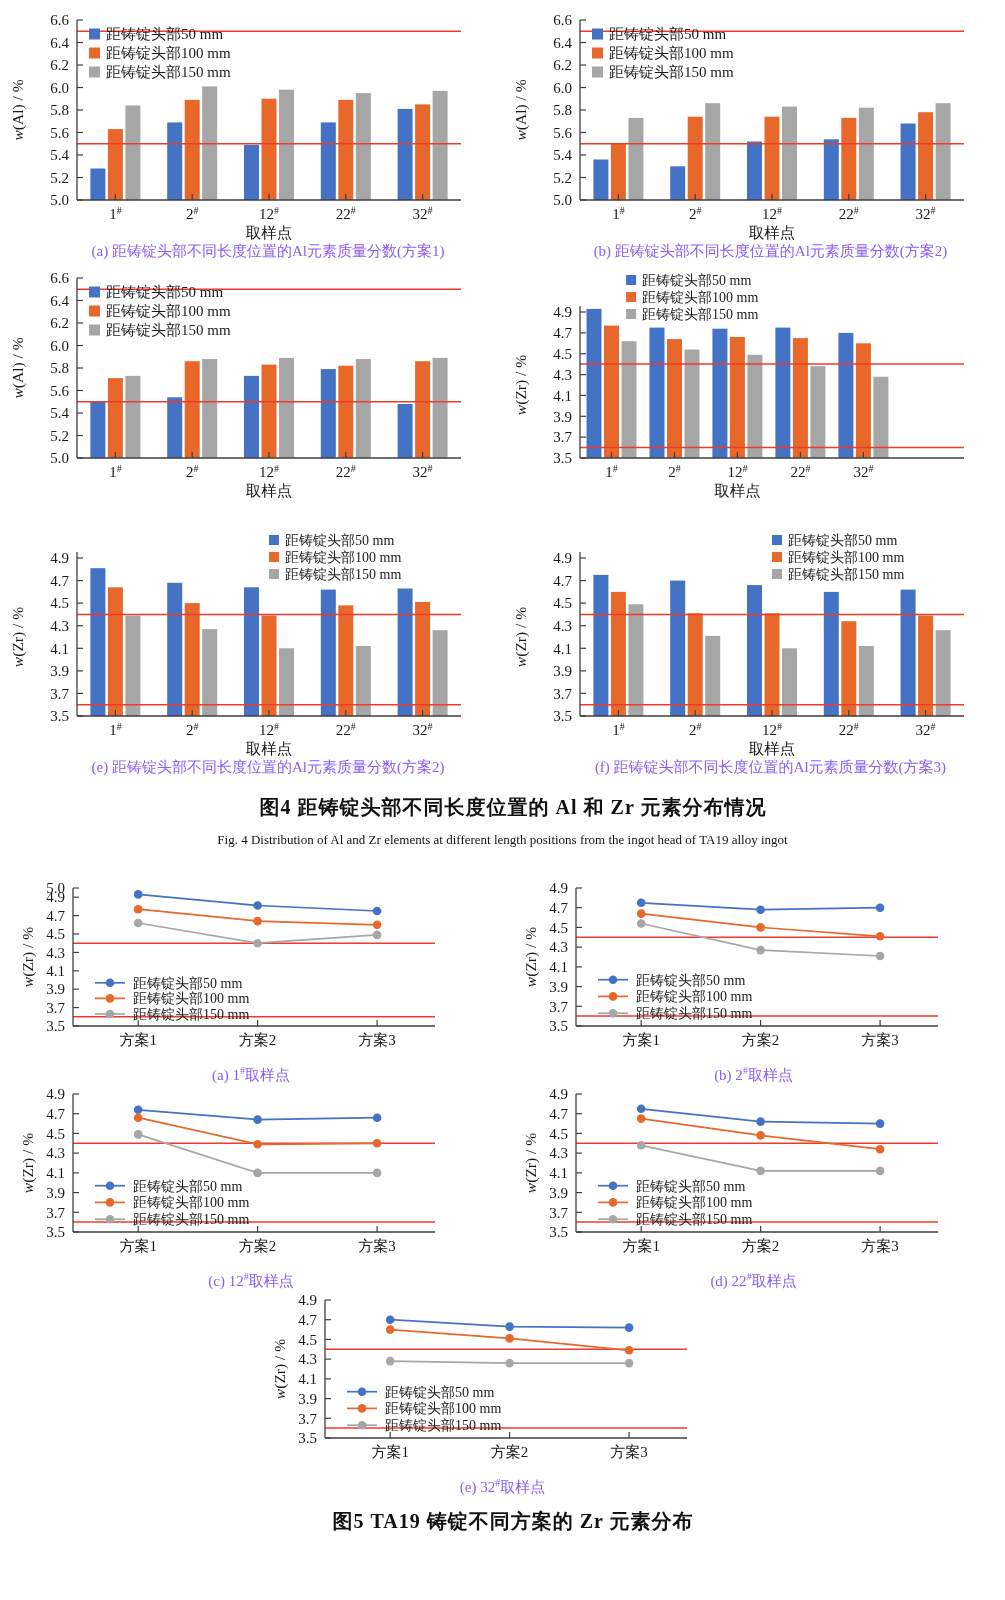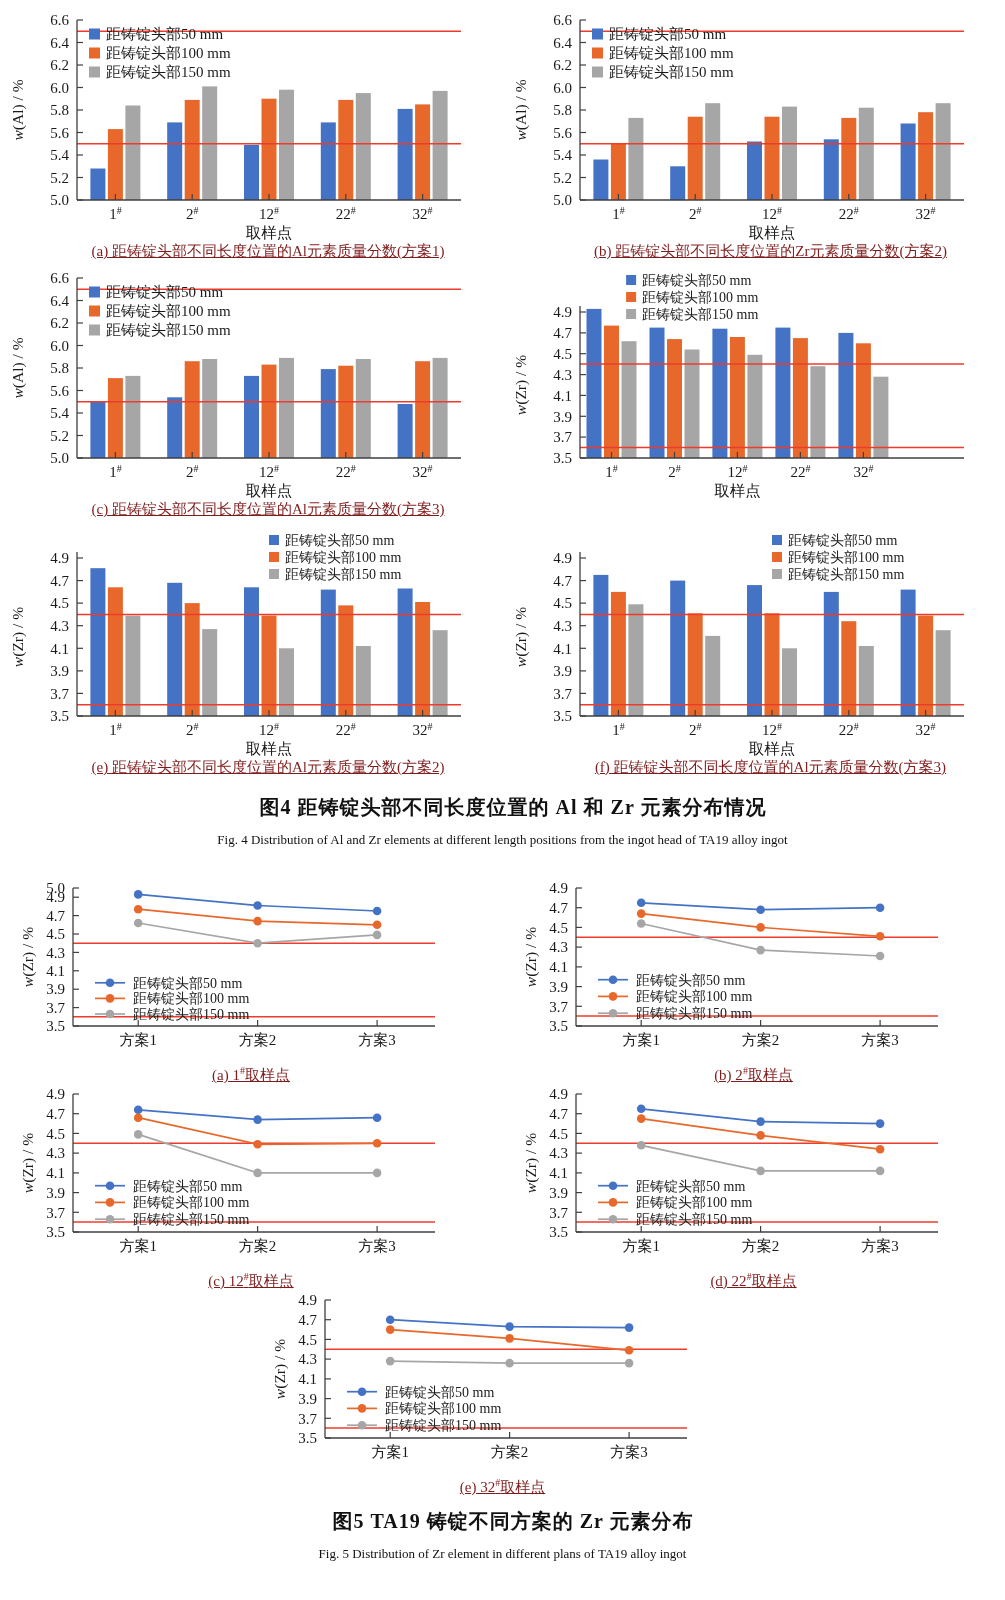--- a/index.html
+++ b/index.html
@@ -7,21 +7,21 @@
     width:1005px;height:1600px;overflow:hidden;position:relative;
     background:#fff;color:#111;
     font-family:"Liberation Serif","DejaVu Serif",serif;
   }
   .grid4{display:grid;grid-template-columns:502px 503px;padding-top:4px;}
   .grid5{display:grid;grid-template-columns:502px 503px;}
   .panel{margin:0;display:flex;flex-direction:column;align-items:center;}
   .panel4{height:258px;}
   .panel5{height:206px;}
   .panel-center{display:flex;justify-content:center;}
-  .cap{font-size:15px;line-height:18px;margin-top:-2px;white-space:nowrap;color:#7f1d1d;text-decoration:underline;}
+  .cap{font-size:15px;line-height:18px;margin-top:-2px;white-space:nowrap;color:#8b5cf6;}
   .cap4{padding-left:34px;}
   .cap sup{font-size:10px;}
   .titles{text-align:center;}
   .titles4{height:96px;padding-top:16px;box-sizing:border-box;}
   .titles5{padding-top:16px;}
   .t-cn{font-size:20px;font-weight:bold;letter-spacing:1px;padding-left:21px;}
   .t-en{font-size:13px;margin-top:11px;}
   svg text{fill:#1a1a1a;}
 </style>
 </head>
@@ -141,21 +141,21 @@
             <text x="421.6" y="215" text-anchor="middle" font-size="15">32<tspan dy="-5" font-size="10">#</tspan></text>
             <text transform="rotate(-90 17 106.0)" x="17" y="111.0" text-anchor="middle" font-size="15.5"><tspan font-style="italic">w</tspan>(Al) / %</text>
             <text x="268.0" y="234" text-anchor="middle" font-size="15.5">取样点</text>
             <rect x="88.0" y="24.5" width="11" height="11" fill="#4472C4"></rect>
             <text x="105.0" y="35.0" font-size="15">距铸锭头部50 mm</text>
             <rect x="88.0" y="43.5" width="11" height="11" fill="#E8682C"></rect>
             <text x="105.0" y="54.0" font-size="15">距铸锭头部100 mm</text>
             <rect x="88.0" y="62.5" width="11" height="11" fill="#A6A6A6"></rect>
             <text x="105.0" y="73.0" font-size="15">距铸锭头部150 mm</text>
           </svg></div>
-      <figcaption class="cap cap4">(b) 距铸锭头部不同长度位置的Zr元素质量分数(方案2)</figcaption>
+      <figcaption class="cap cap4">(b) 距铸锭头部不同长度位置的Al元素质量分数(方案2)</figcaption>
     </figure>
     <figure class="panel panel4">
       <div class="chart-host"><svg width="500" height="236" viewBox="0 0 500 236" font-family="Liberation Serif,DejaVu Serif,serif">
             <rect x="89.4" y="139.8" width="15" height="56.3" fill="#4472C4"></rect>
             <rect x="166.2" y="135.3" width="15" height="60.8" fill="#4472C4"></rect>
             <rect x="243.0" y="113.9" width="15" height="82.1" fill="#4472C4"></rect>
             <rect x="319.8" y="107.1" width="15" height="88.9" fill="#4472C4"></rect>
             <rect x="396.6" y="142.0" width="15" height="54.0" fill="#4472C4"></rect>
             <rect x="106.9" y="116.1" width="15" height="79.9" fill="#E8682C"></rect>
             <rect x="183.7" y="99.2" width="15" height="96.8" fill="#E8682C"></rect>
@@ -201,21 +201,20 @@
             <text x="421.6" y="215" text-anchor="middle" font-size="15">32<tspan dy="-5" font-size="10">#</tspan></text>
             <text transform="rotate(-90 17 106.0)" x="17" y="111.0" text-anchor="middle" font-size="15.5"><tspan font-style="italic">w</tspan>(Al) / %</text>
             <text x="268.0" y="234" text-anchor="middle" font-size="15.5">取样点</text>
             <rect x="88.0" y="24.5" width="11" height="11" fill="#4472C4"></rect>
             <text x="105.0" y="35.0" font-size="15">距铸锭头部50 mm</text>
             <rect x="88.0" y="43.5" width="11" height="11" fill="#E8682C"></rect>
             <text x="105.0" y="54.0" font-size="15">距铸锭头部100 mm</text>
             <rect x="88.0" y="62.5" width="11" height="11" fill="#A6A6A6"></rect>
             <text x="105.0" y="73.0" font-size="15">距铸锭头部150 mm</text>
           </svg></div>
-      <figcaption class="cap cap4">(c) 距铸锭头部不同长度位置的Al元素质量分数(方案3)</figcaption>
     </figure>
     <figure class="panel panel4">
       <div class="chart-host"><svg width="500" height="236" viewBox="0 0 500 236" font-family="Liberation Serif,DejaVu Serif,serif">
             <rect x="82.5" y="46.9" width="15" height="149.1" fill="#4472C4"></rect>
             <rect x="145.5" y="65.6" width="15" height="130.4" fill="#4472C4"></rect>
             <rect x="208.4" y="66.7" width="15" height="129.3" fill="#4472C4"></rect>
             <rect x="271.4" y="65.6" width="15" height="130.4" fill="#4472C4"></rect>
             <rect x="334.4" y="70.9" width="15" height="125.1" fill="#4472C4"></rect>
             <rect x="100.0" y="63.6" width="15" height="132.4" fill="#E8682C"></rect>
             <rect x="163.0" y="77.1" width="15" height="118.9" fill="#E8682C"></rect>
@@ -657,16 +656,15 @@
             <line x1="84.0" y1="139.2" x2="114.0" y2="139.2" stroke="#A6A6A6" stroke-width="1.7"></line>
             <circle cx="99.0" cy="139.2" r="4.3" fill="#A6A6A6"></circle>
             <text x="122.0" y="144.2" font-size="14">距铸锭头部150 mm</text>
           </svg></div>
       <figcaption class="cap">(e) 32<sup>#</sup>取样点</figcaption>
     </figure>
   </div>
 
   <div class="titles titles5">
     <div class="t-cn">图5  TA19 铸锭不同方案的 Zr 元素分布</div>
-    <div class="t-en">Fig. 5  Distribution of Zr element in different plans of TA19 alloy ingot</div>
   </div>
 
 </div>
 
 </body></html>

